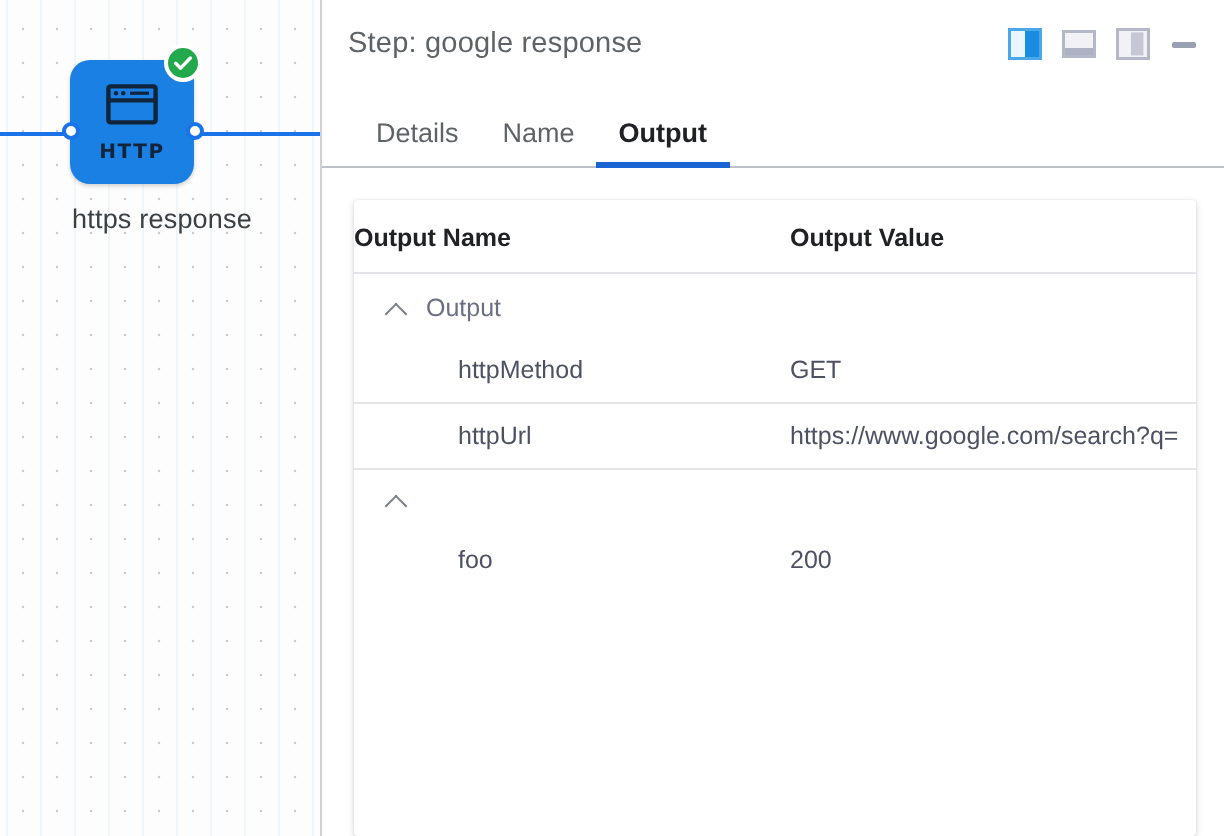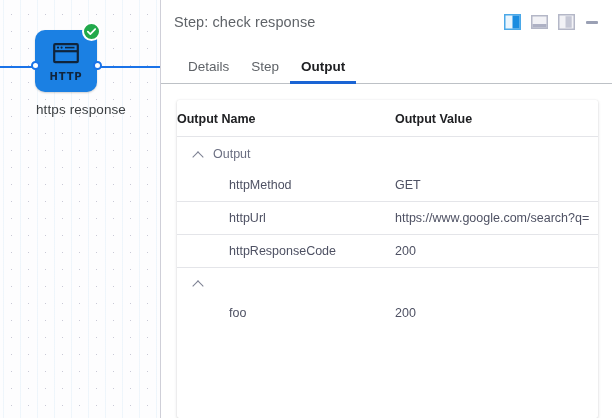--- a/index.html
+++ b/index.html
@@ -313,21 +313,21 @@
     </div>
 
     <div id="node-label">https response</div>
 
     <div id="canvas-divider"></div>
   </div>
 
   <div id="panel">
 
     <div id="panel-header">
-      <div id="panel-title">Step: check response</div>
+      <div id="panel-title">Step: google response</div>
 
       <div id="panel-header-actions">
 
         <span class="layout-btn">
           <svg width="17" height="16" viewBox="0 0 17 16">
             <rect x="0.75" y="0.75" width="15.5" height="14.5" fill="#eaf5fd" stroke="#4aa8e8" stroke-width="1.5"></rect>
             <rect x="8.5" y="1.5" width="7" height="13" fill="#1a8ce0"></rect>
           </svg>
         </span>
 
@@ -347,21 +347,21 @@
 
         <span class="minimize-btn">
           <span class="minimize-bar"></span>
         </span>
 
       </div>
     </div>
 
     <div id="tabbar">
       <div class="tab">Details</div>
-      <div class="tab">Step</div>
+      <div class="tab">Name</div>
       <div class="tab active">Output</div>
     </div>
 
     <div id="panel-body">
       <div id="output-card">
         <table class="out-table">
           <thead>
             <tr>
               <th class="col-name">Output Name</th>
               <th class="col-value">Output Value</th>
@@ -381,24 +381,20 @@
             <tr>
               <td class="cell-name indent">httpMethod</td>
               <td class="cell-value">GET</td>
             </tr>
 
             <tr>
               <td class="cell-name indent">httpUrl</td>
               <td class="cell-value">https://www.google.com/search?q=</td>
             </tr>
 
-            <tr>
-              <td class="cell-name indent">httpResponseCode</td>
-              <td class="cell-value">200</td>
-            </tr>
 
 
 
             <tr class="group-row">
               <td colspan="2" style="padding-left:0;">
                 <div class="group-cell">
                   <span class="chevron-up"></span>
                 </div>
               </td>
             </tr>

